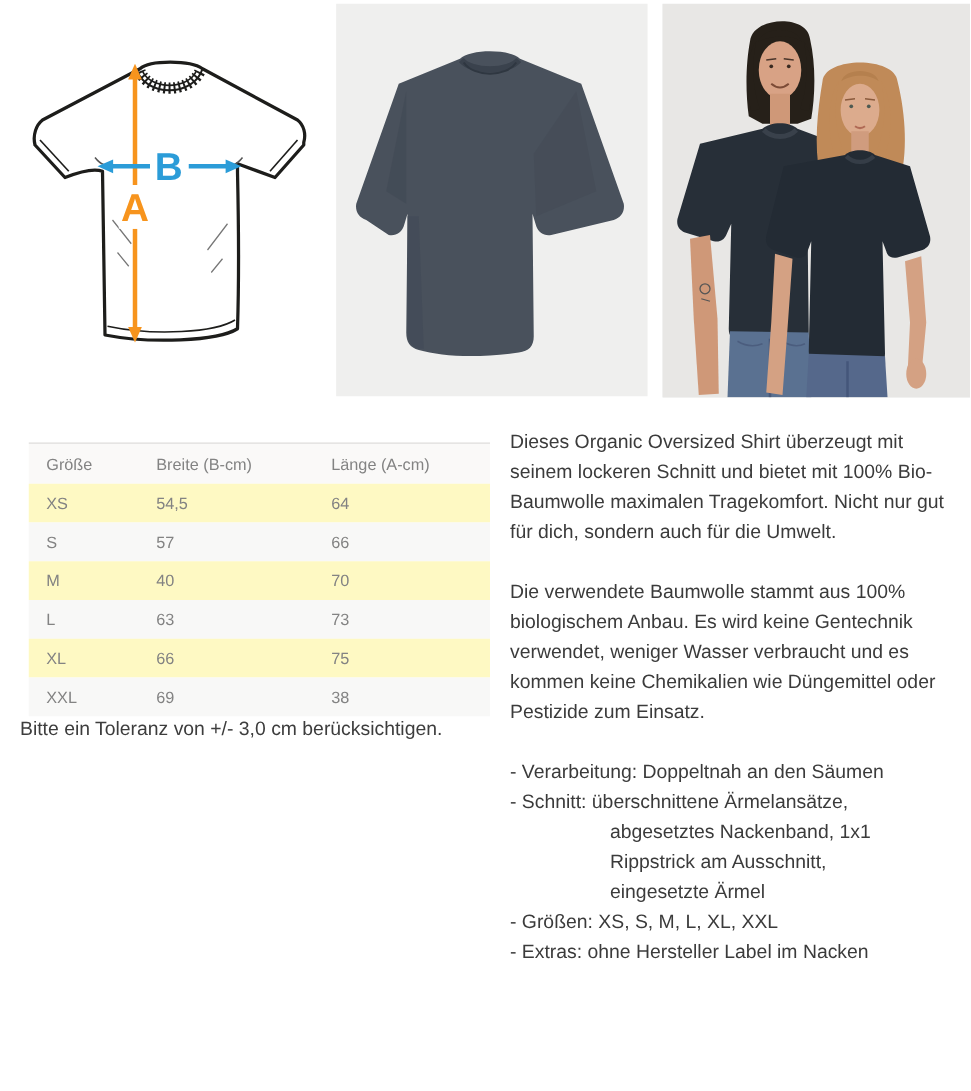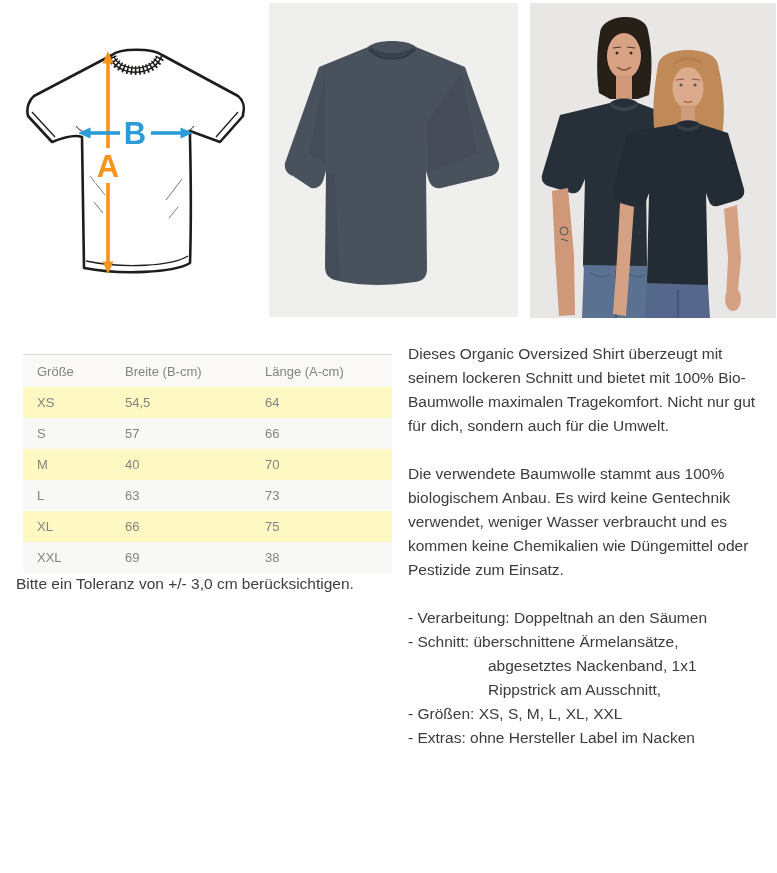--- a/index.html
+++ b/index.html
@@ -208,16 +208,17 @@
 <div class="abs tolerance-note">Bitte ein Toleranz von +/- 3,0 cm berücksichtigen.</div>
 
 <div class="abs description">
   <p>Dieses Organic Oversized Shirt überzeugt mit seinem lockeren Schnitt und bietet mit 100% Bio-Baumwolle maximalen Tragekomfort. Nicht nur gut für dich, sondern auch für die Umwelt.</p>
   <p>Die verwendete Baumwolle stammt aus 100% biologischem Anbau. Es wird keine Gentechnik verwendet, weniger Wasser verbraucht und es kommen keine Chemikalien wie Düngemittel oder Pestizide zum Einsatz.</p>
   <div>
     <div class="detail-line">- Verarbeitung: Doppeltnah an den Säumen</div>
     <div class="detail-line">- Schnitt: überschnittene Ärmelansätze,</div>
     <div class="detail-line indent">abgesetztes Nackenband, 1x1</div>
     <div class="detail-line indent">Rippstrick am Ausschnitt,</div>
+    <div class="detail-line indent">eingesetzte Ärmel</div>
     <div class="detail-line">- Größen: XS, S, M, L, XL, XXL</div>
     <div class="detail-line">- Extras: ohne Hersteller Label im Nacken</div>
   </div>
 </div>
 
 </body></html>

